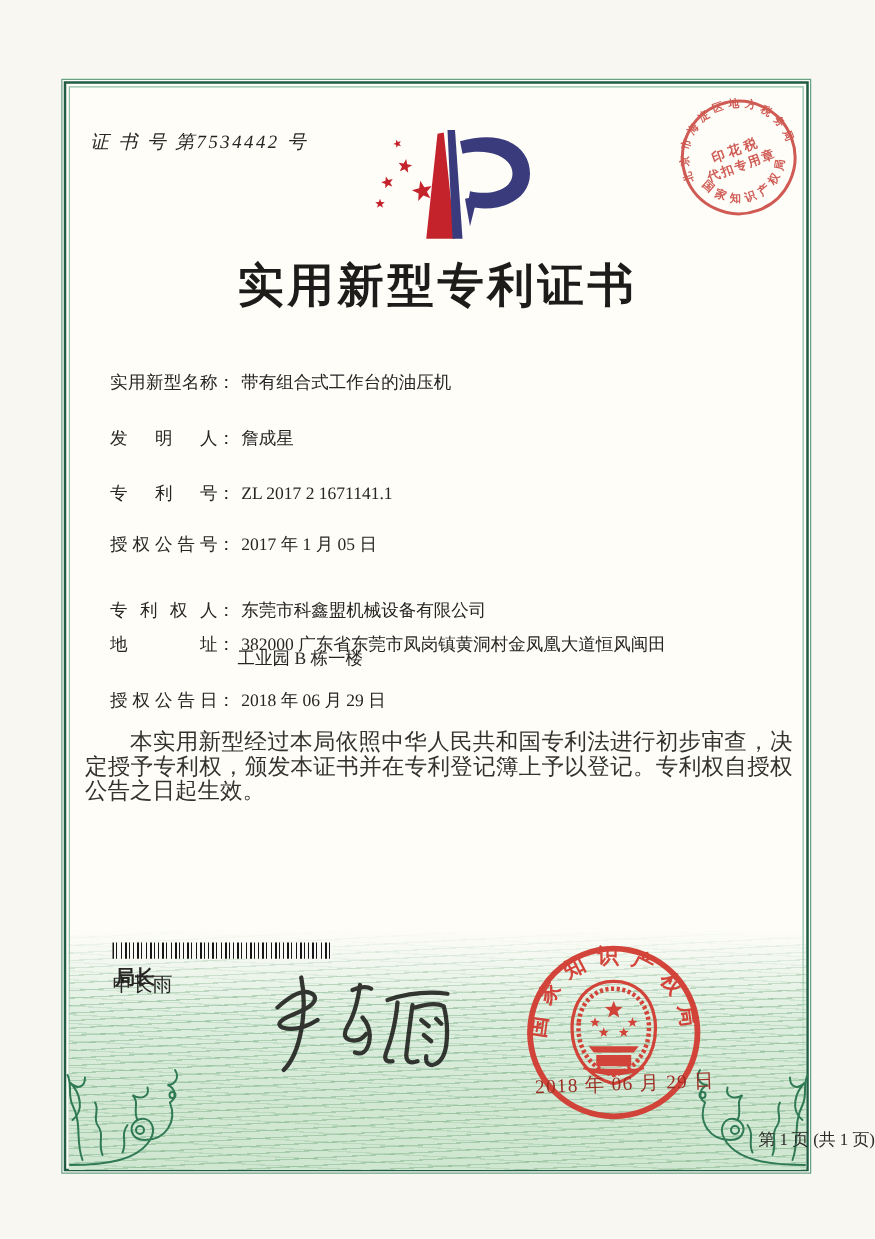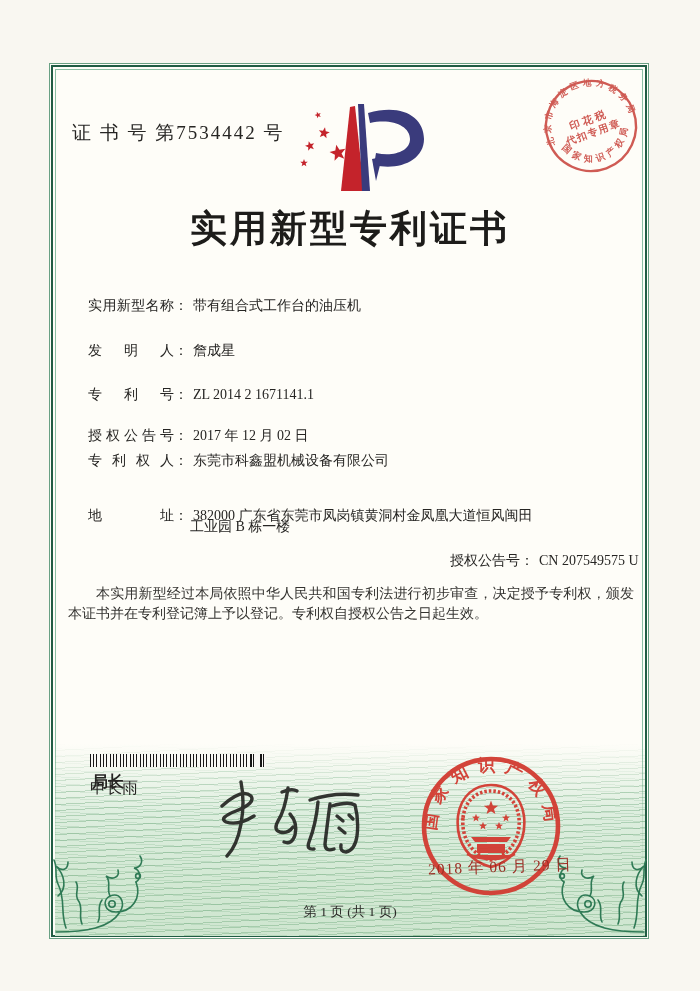--- a/index.html
+++ b/index.html
@@ -26,53 +26,53 @@
   .wave::before { content:""; position:absolute; inset:0;
           background:repeating-linear-gradient(177deg, rgba(88,155,104,.35) 0 1px, rgba(0,0,0,0) 1px 6px);
           -webkit-mask-image:linear-gradient(to bottom, transparent 0, #000 55px);
           mask-image:linear-gradient(to bottom, transparent 0, #000 55px); }
   .wave::after  { content:""; position:absolute; inset:0;
           background:repeating-linear-gradient(183deg, rgba(110,170,124,.22) 0 1px, rgba(0,0,0,0) 1px 7px);
           -webkit-mask-image:linear-gradient(to bottom, transparent 0, #000 70px);
           mask-image:linear-gradient(to bottom, transparent 0, #000 70px); }
 
   
-  .cert-no { left:72px; top:120px; font-size:19px; letter-spacing:2px; z-index:3; }
+  .cert-no { left:72px; top:104px; font-size:15px; letter-spacing:2px; z-index:3;font-style:italic; }
   .title   { left:0; right:0; top:204px; text-align:center; font-size:37px; font-weight:bold;
              letter-spacing:3px; color:#1d1c1a; z-index:3; }
 
   
   .row  { position:absolute; left:88px; font-size:14px; white-space:nowrap; z-index:3; }
   .lbl  { display:inline-block; width:86px; text-align:justify; text-align-last:justify; vertical-align:bottom; }
   .val  { margin-left:5px; }
   .addr2 { left:190px; }
   .grant2 { position:absolute; left:362px; top:0; }
 
   
-  .paras { left:68px; top:584px; width:566px; font-size:14px; line-height:19.5px;
+  .paras { left:68px; top:584px; width:566px; font-size:18px; line-height:19.5px;
            text-align:justify; color:#33322f; z-index:3; }
   .paras p { text-indent:2em; }
 
   
   .barcode { left:90px; top:754px; width:176px; height:13px; z-index:3;
      background:repeating-linear-gradient(90deg,#161616 0 1.5px,#f8f8f4 1.5px 3px,#161616 3px 4px,#f8f8f4 4px 6.5px,#161616 6.5px 7.5px,#f8f8f4 7.5px 10px); }
 
   
   .sig-title { left:92px; top:772px; font-size:16px; z-index:3;font-weight:bold; }
   .sig-name  { left:90px; top:778px; font-size:16px; z-index:3; }
   .sig-svg   { left:198px; top:770px; z-index:3; }
 
   
   .stamp { left:535px; top:70px; width:112px; height:112px; z-index:2; opacity:.88; }
   .seal  { left:418px; top:753px; width:146px; height:146px; z-index:3; opacity:.95; }
   .seal-date { left:428px; top:857px; font-size:15.5px; letter-spacing:1px; color:#9c2d24;
                transform:rotate(-2deg); z-index:4; white-space:nowrap; }
 
   
-  .footer { left:0; right:0; top:903px; text-align:center; font-size:13.5px; color:#2c2b29; z-index:3; }
+  .footer { left:0; right:0; top:903px; text-align:right; font-size:13.5px; color:#2c2b29; z-index:3; }
 
   .logo { left:288px; top:101px; z-index:3; }
   .flourish { z-index:2; }
   .fl-left  { left:52px;  top:836px; }
   .fl-right { left:536px; top:836px; transform:scaleX(-1); }
 </style>
 </head>
 <body>
 
 <div class="frame">
@@ -151,37 +151,37 @@
 
 <div class="abs title">实用新型专利证书</div>
 
 <div class="row" style="top:297px">
   <span class="lbl">实用新型名称</span><span>：</span><span class="val">带有组合式工作台的油压机</span>
 </div>
 <div class="row" style="top:342px">
   <span class="lbl">发 明 人</span><span>：</span><span class="val">詹成星</span>
 </div>
 <div class="row" style="top:386px">
-  <span class="lbl">专 利 号</span><span>：</span><span class="val">ZL 2014 2 1671141.1</span>
+  <span class="lbl">专 利 号</span><span>：</span><span class="val">ZL 2017 2 1671141.1</span>
 </div>
 <div class="row" style="top:427px">
-  <span class="lbl">授权公告号</span><span>：</span><span class="val">2017 年 12 月 02 日</span>
-</div>
-<div class="row" style="top:452px">
+  <span class="lbl">授权公告号</span><span>：</span><span class="val">2017 年 1 月 05 日</span>
+</div>
+<div class="row" style="top:480px">
   <span class="lbl">专 利 权 人</span><span>：</span><span class="val">东莞市科鑫盟机械设备有限公司</span>
 </div>
 <div class="row" style="top:507px">
   <span class="lbl">地 址</span><span>：</span><span class="val">382000 广东省东莞市凤岗镇黄洞村金凤凰大道恒风闽田</span>
 </div>
 <div class="row addr2" style="top:518px">
   <span>工业园 B 栋一楼</span>
 </div>
 <div class="row" style="top:552px; width:560px">
-  <span class="grant2">
-    <span>授权公告号</span><span>：</span><span class="val">CN 207549575 U</span>
+  <span>
+    <span class="lbl">授权公告日</span><span>：</span><span class="val">2018 年 06 月 29 日</span>
   </span>
 </div>
 
 <div class="abs paras">
   <p>本实用新型经过本局依照中华人民共和国专利法进行初步审查，决定授予专利权，颁发本证书并在专利登记簿上予以登记。专利权自授权公告之日起生效。</p>
 </div>
 
 <div class="abs barcode"></div>
 
 <div class="abs sig-title">局长</div>

